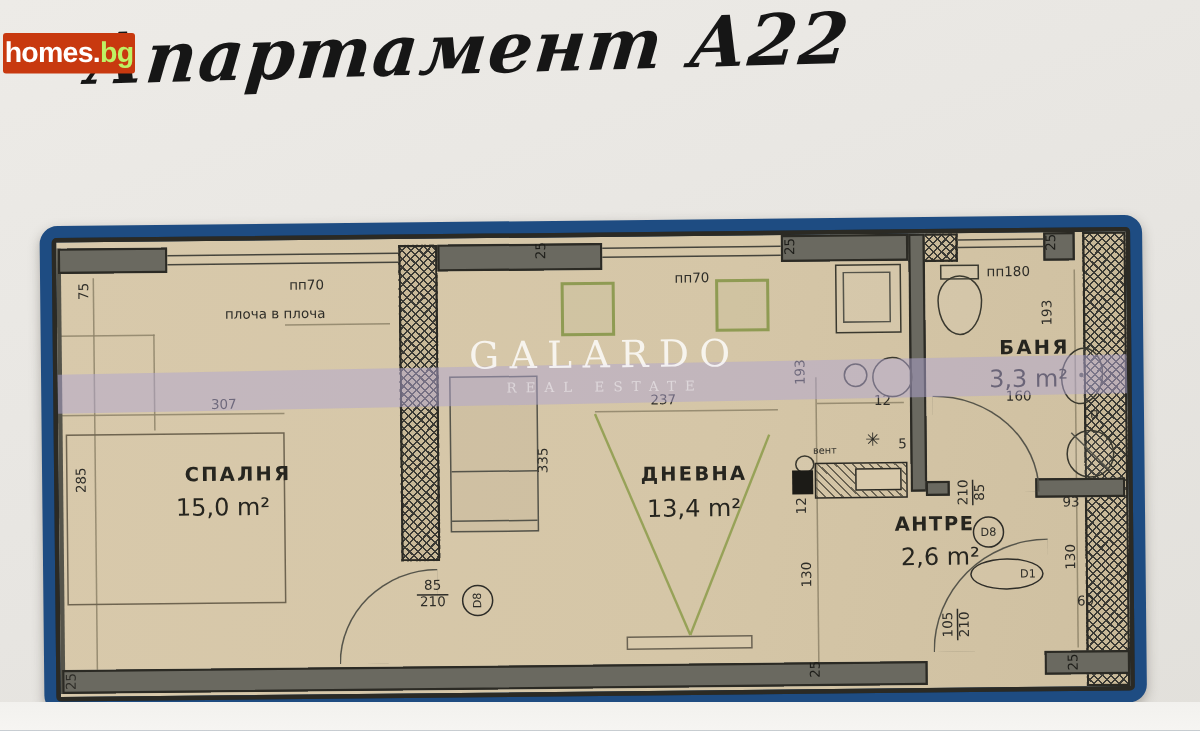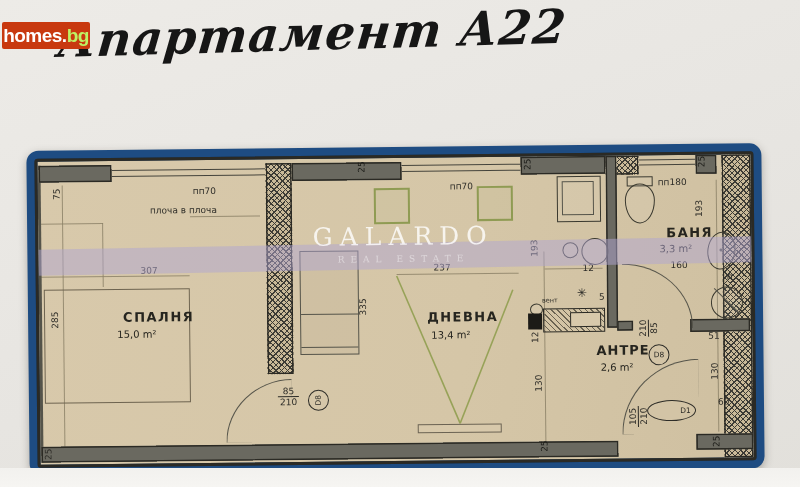--- a/index.html
+++ b/index.html
@@ -44,21 +44,21 @@
     background-image:repeating-linear-gradient(45deg,#3c3b35 0,#3c3b35 1px,transparent 1px,transparent 4px),
                      repeating-linear-gradient(135deg,#3c3b35 0,#3c3b35 1px,transparent 1px,transparent 4px);
     box-shadow:inset 0 0 0 1.5px #2b2a24;}
   .win{position:absolute;border-top:1.5px solid #45443c;border-bottom:1.5px solid #45443c;}
   .thinline{position:absolute;background:#8d8269;opacity:0.85;}
   .darkline{position:absolute;background:#55544a;}
   .dim{position:absolute;font-size:9px;color:#2e2d28;white-space:nowrap;line-height:1;}
   .vdim{writing-mode:vertical-rl;transform:rotate(180deg);}
   .smalllabel{position:absolute;font-size:9px;color:#2e2d28;white-space:nowrap;line-height:1;}
   .roomname{position:absolute;font-weight:700;font-size:13px;letter-spacing:1.5px;color:#26251f;white-space:nowrap;}
-  .roomarea{position:absolute;font-size:10px;color:#26251f;white-space:nowrap;}
+  .roomarea{position:absolute;font-size:16px;color:#26251f;white-space:nowrap;}
   .gwin{position:absolute;border:2px solid #8f9b53;background:rgba(144,156,85,0.07);}
   .dtag{position:absolute;width:19px;height:19px;border:1.3px solid #2e2d28;border-radius:50%;
     display:flex;align-items:center;justify-content:center;font-size:7.5px;color:#2e2d28;background:rgba(216,201,171,0.4);}
   .frac{position:absolute;font-size:9px;color:#2e2d28;text-align:center;line-height:1.15;}
   .frac .fr-b{border-top:1px solid #2e2d28;padding:0 2px;display:block;}
   .arc{position:absolute;}
   .fixture{position:absolute;border:1.5px solid #3a392f;background:rgba(255,255,255,0.06);}
   .stripe{position:absolute;left:0;top:85px;width:713px;height:26px;background:#b0a5d2;opacity:0.5;
     transform:rotate(-0.5deg);pointer-events:none;}
   .wm1{position:absolute;left:270px;top:64px;width:190px;text-align:center;
@@ -175,42 +175,42 @@
   <div class="dim vdim" style="left:320px;top:140px;">335</div>
   <div class="dim" style="left:395px;top:106px;">237</div>
   <div class="dim vdim" style="left:492px;top:83px;">193</div>
   <div class="dim" style="left:544px;top:108px;">12</div>
   <div class="dim" style="left:560px;top:137px;">5</div>
   <div class="dim vdim" style="left:657px;top:45px;">193</div>
   <div class="dim" style="left:632px;top:106px;text-align:center;">160</div>
   <div class="dim vdim" style="left:492px;top:175px;">12</div>
   <div class="dim vdim" style="left:495px;top:218px;">130</div>
   <div class="dim vdim" style="left:500px;top:284px;color:#1d1d19;">25</div>
-  <div class="dim" style="left:669px;top:177px;">51</div>
+  <div class="dim" style="left:669px;top:177px;">93</div>
   <div class="dim vdim" style="left:671px;top:208px;">130</div>
   <div class="dim" style="left:678px;top:243px;">60</div>
   <div class="dim vdim" style="left:672px;top:281px;color:#1d1d19;">25</div>
 
   <div class="frac" style="left:238px;top:227px;">
     <span>85</span>
     <span class="fr-b">210</span>
   </div>
   <div class="dtag" style="left:268px;top:231px;">
     <span style="transform:rotate(-90deg);display:block;">D8</span>
   </div>
 
   <div class="frac" style="left:601px;top:162px;transform:rotate(-90deg);transform-origin:center;">
     <span>210</span>
     <span class="fr-b">85</span>
   </div>
   <div class="dtag" style="left:609px;top:189px;">
     <span>D8</span>
   </div>
 
-  <div class="dtag" style="left:607px;top:245px;padding-left:28px;">
+  <div class="dtag" style="left:607px;top:217px;padding-left:28px;">
     <span>D1</span>
   </div>
   <div class="frac" style="left:588px;top:250px;transform:rotate(-90deg);transform-origin:center;">
     <span>105</span>
     <span class="fr-b">210</span>
   </div>
 
   <div class="stripe"></div>
   <div class="wm1">GALARDO</div>
   <div class="wm2">REAL ESTATE</div>

